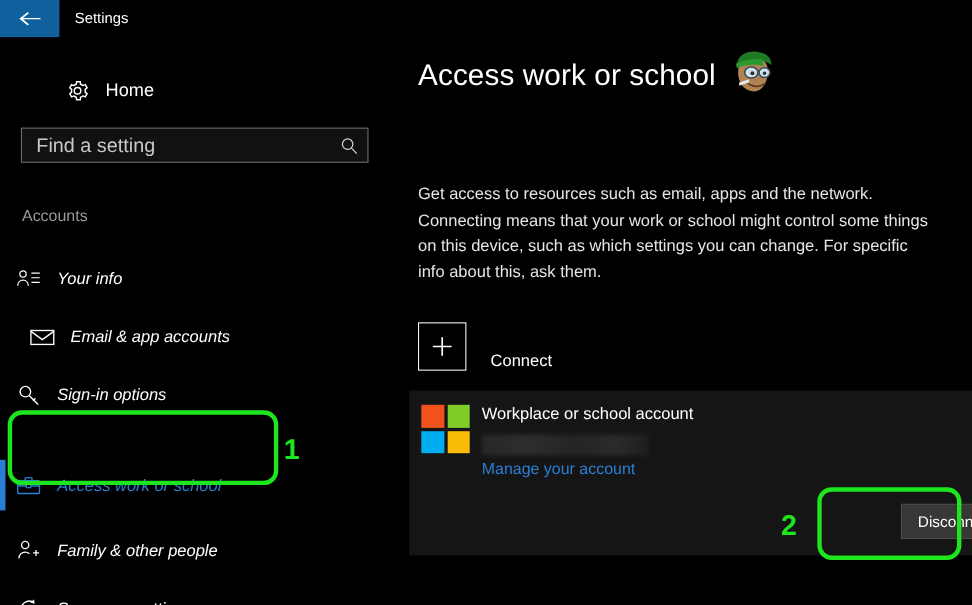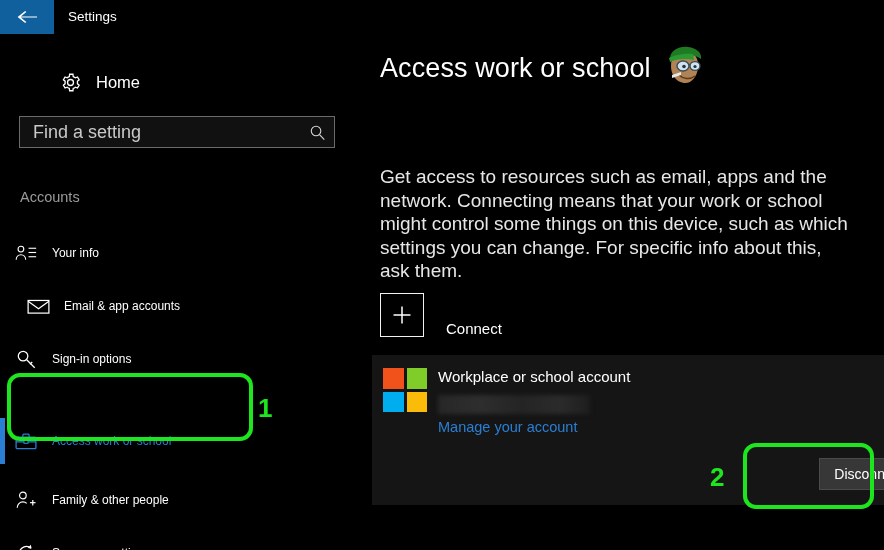--- a/index.html
+++ b/index.html
@@ -120,23 +120,24 @@
     cursor: pointer;
   }
   .nav-item .ico {
     width: 52px;
     flex: none;
     display: flex;
     align-items: center;
     justify-content: center;
   }
   .nav-item .lbl {
-    font-size: 12px;
-    color: #ffffff;
-    white-space: nowrap;
+    font-size: 15px;
+    color: #ffffff;
+    white-space: nowrap;
+    font-style: italic;
   }
   .nav-item.selected .lbl { color: #2a7fd4; }
   .nav-item.selected .accent {
     position: absolute;
     left: 0; top: 0;
     width: 5px; height: 46px;
     background: #2a7fd4;
   }
 
   
@@ -159,21 +160,21 @@
     position: absolute;
     left: 20px; top: 84px;
     font-size: 19px;
     color: #ffffff;
     white-space: nowrap;
   }
   #description {
     position: absolute;
     left: 20px; top: 131px;
     width: 468px;
-    font-size: 19px;
+    font-size: 15px;
     line-height: 23.5px;
     color: #e6e6e6;
   }
 
   #connect-row {
     position: absolute;
     left: 20px; top: 255px;
     height: 48px;
     display: flex;
     align-items: flex-end;

